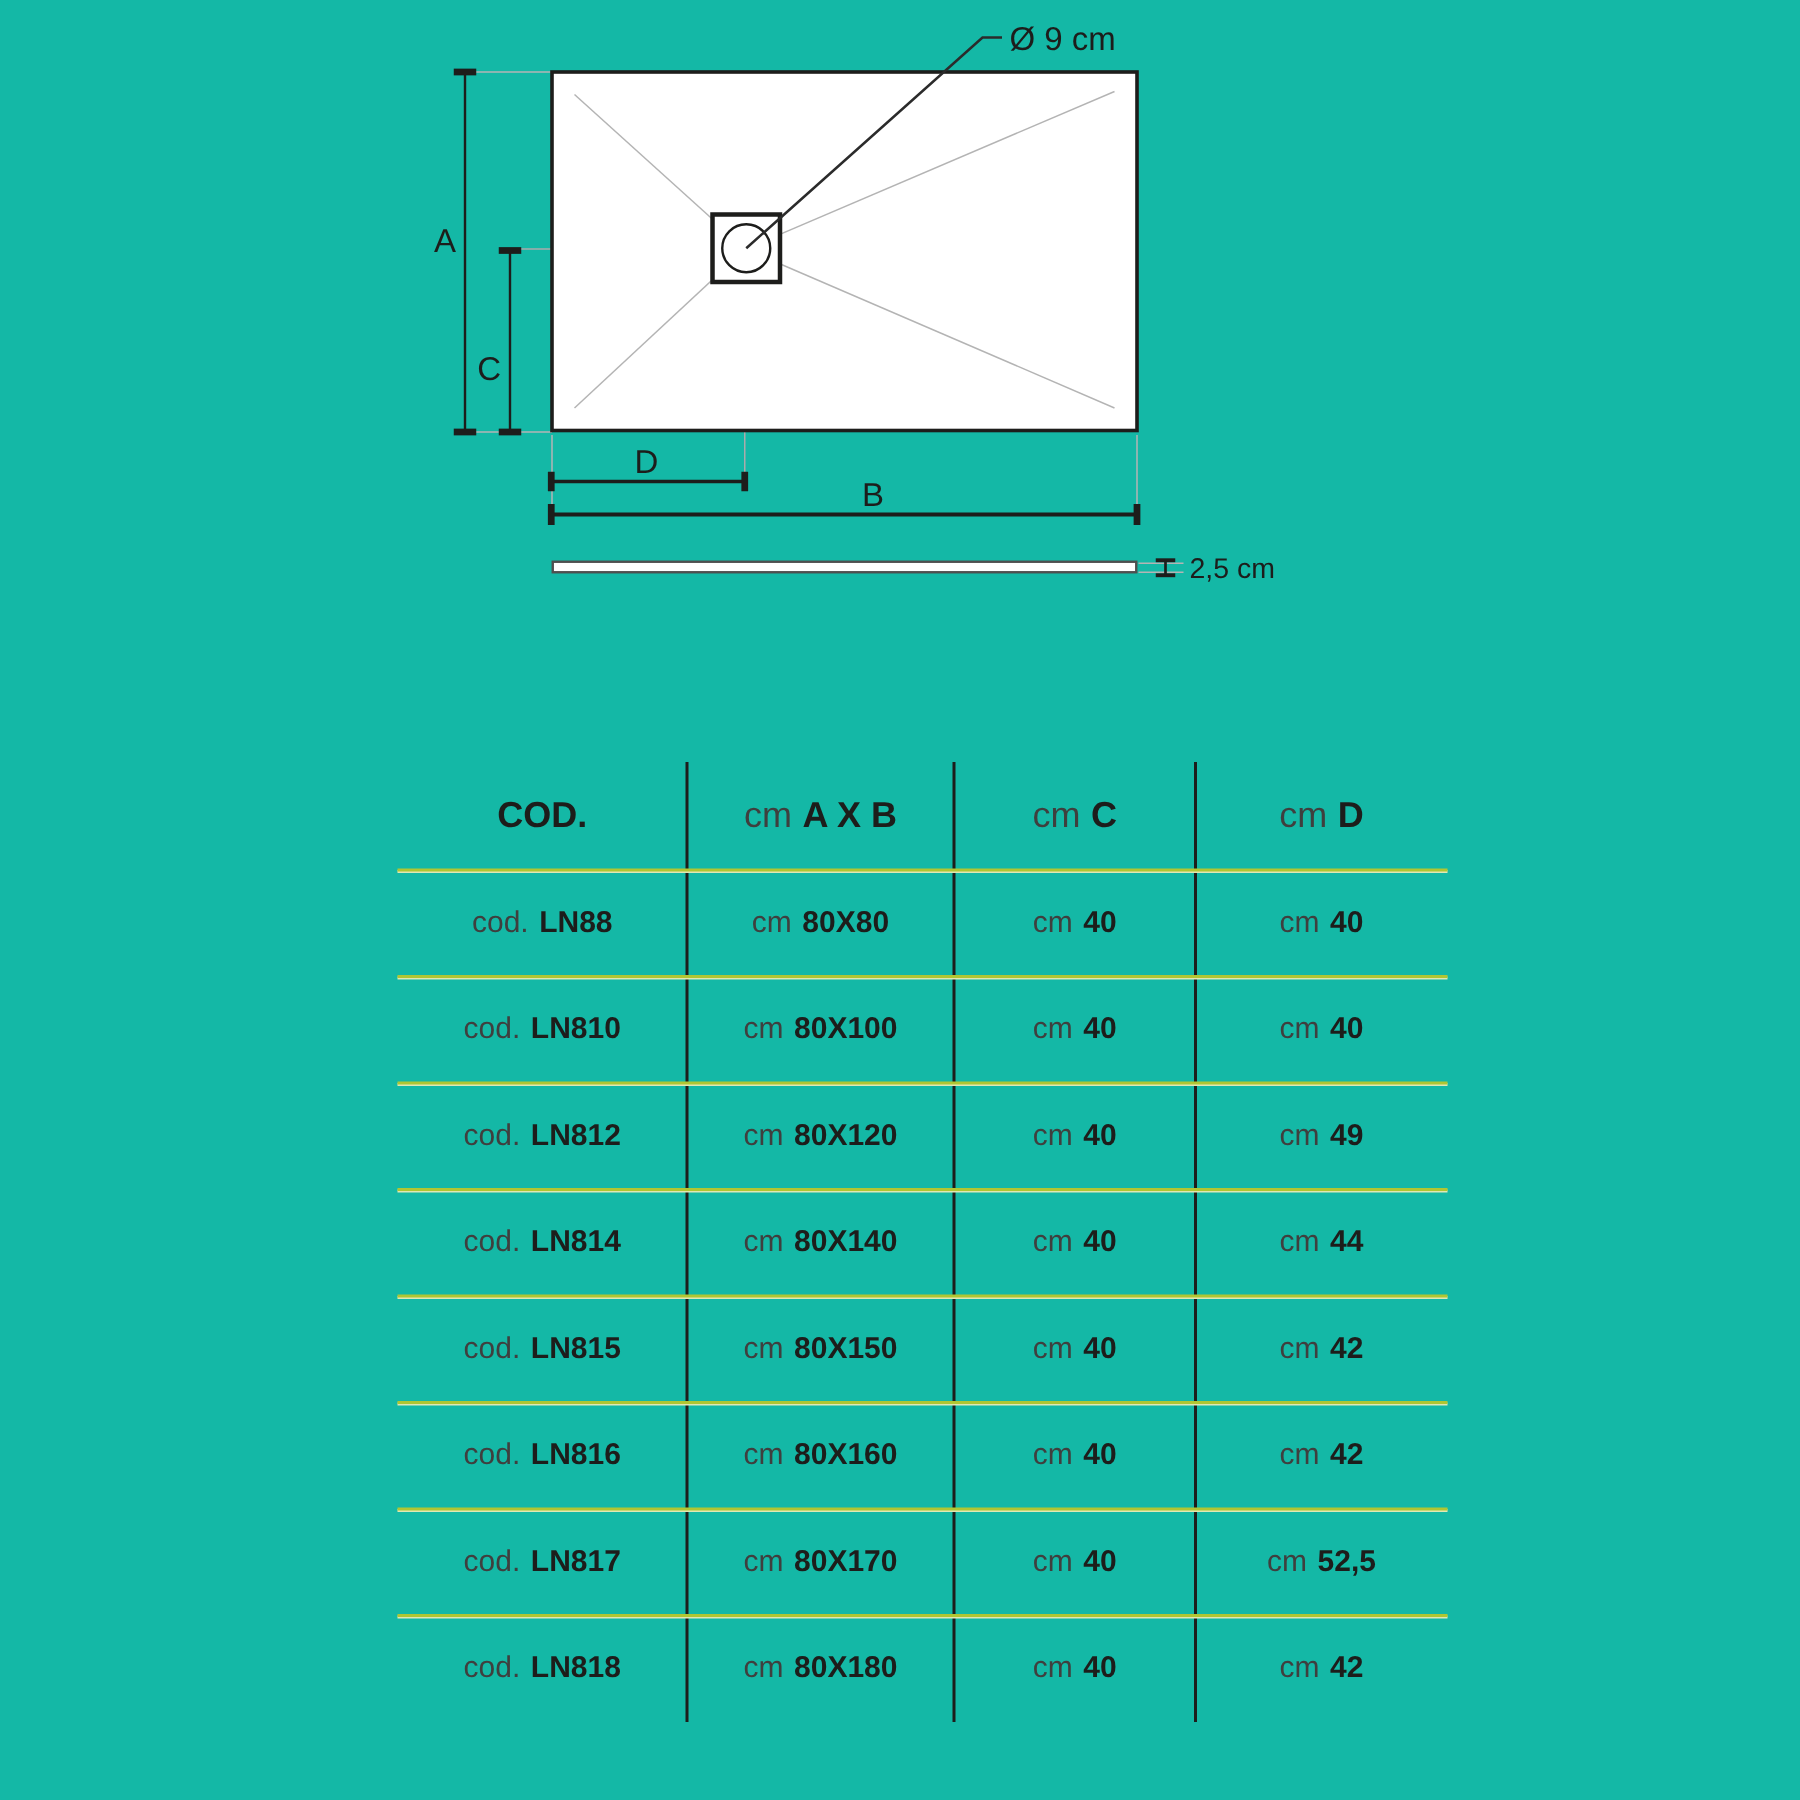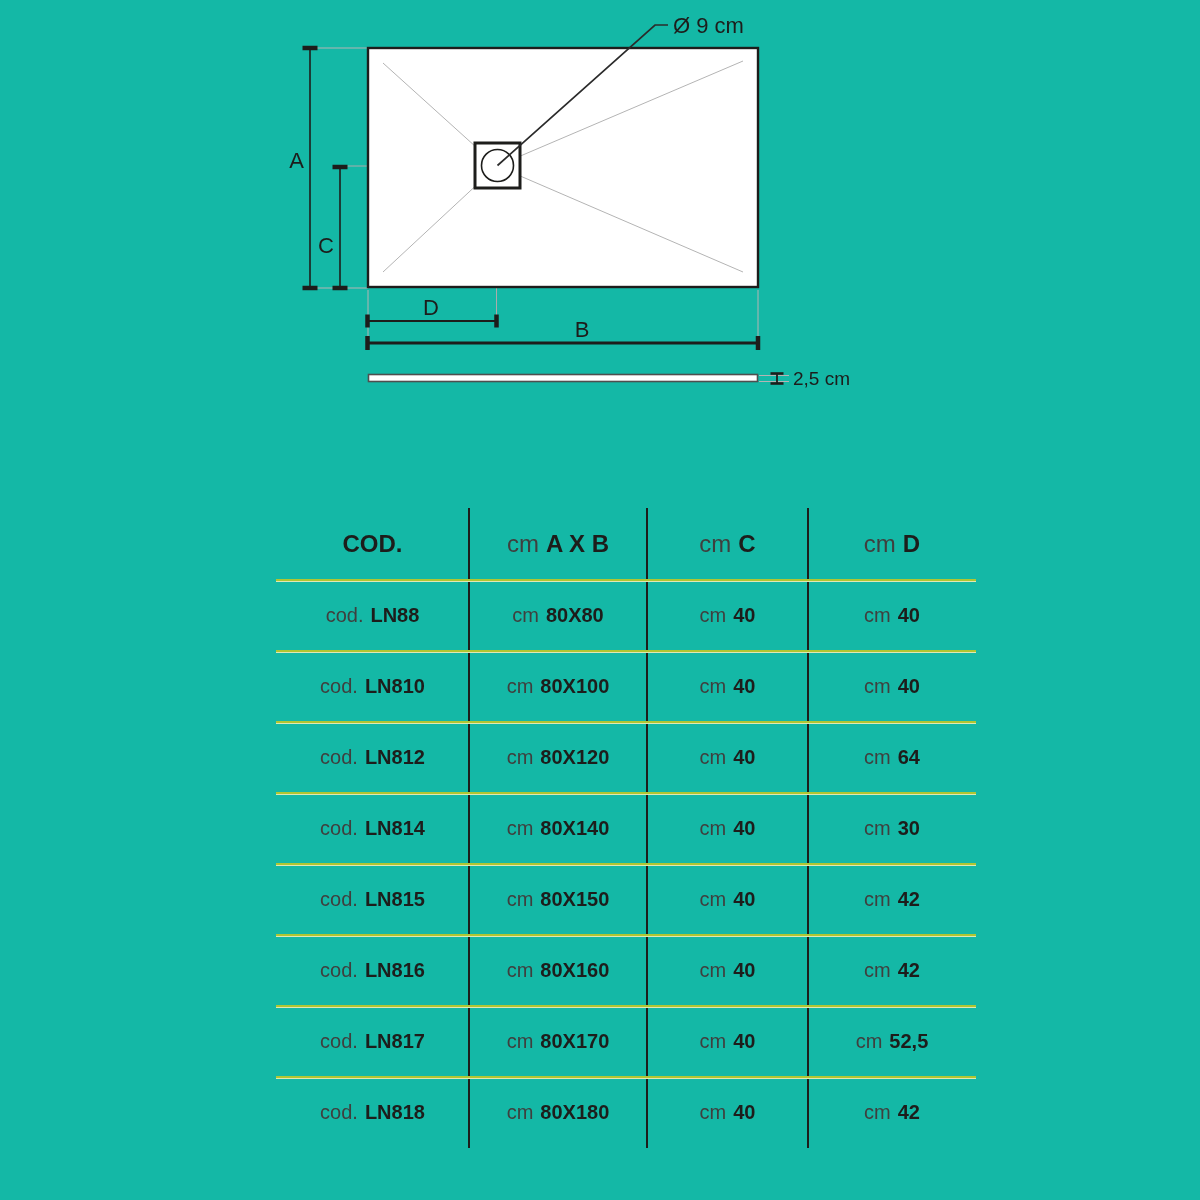--- a/index.html
+++ b/index.html
@@ -2,21 +2,21 @@
 <html><head>
 <meta charset="utf-8">
 <style>
   html,body{margin:0;padding:0;background:#fff;}
   .canvas{
     position:relative;width:1200px;height:1200px;background:#14b8a6;overflow:hidden;
     font-family:"Liberation Sans",sans-serif;color:#1d1d1b;padding-left:44px;
   }
   .diagram{position:absolute;left:0;top:0;}
   
-  .spec-table{position:absolute;left:276px;top:508px;width:700px;height:640px;}
+  .spec-table{position:absolute;left:265px;top:508px;width:700px;height:640px;}
   .col-line{position:absolute;top:0;bottom:0;width:2px;background:#1d1d1b;}
   .col-1{left:192px;}
   .col-2{left:370px;}
   .col-3{left:531px;}
   .sep{position:absolute;left:0;width:700px;height:2px;background:#b0c632;box-shadow:0 1px 0 #e0e8b4;}
   .trow{display:grid;grid-template-columns:193px 178px 161px 168px;height:71px;}
   .trow.thead{height:72px;}
   .cell{display:flex;align-items:center;justify-content:center;gap:7px;font-size:20px;color:#3f3f3e;white-space:nowrap;}
   .thead .cell{font-size:24px;}
   .val{font-weight:bold;color:#1d1d1b;}
@@ -150,40 +150,40 @@
       <div class="cell">
           <span class="pref">cm</span>
           <span class="val">80X120</span>
         </div>
       <div class="cell">
           <span class="pref">cm</span>
           <span class="val">40</span>
         </div>
       <div class="cell">
           <span class="pref">cm</span>
-          <span class="val">64</span>
+          <span class="val">49</span>
         </div>
     </div>
 
     <div class="trow">
       <div class="cell">
           <span class="pref">cod.</span>
           <span class="val">LN814</span>
         </div>
       <div class="cell">
           <span class="pref">cm</span>
           <span class="val">80X140</span>
         </div>
       <div class="cell">
           <span class="pref">cm</span>
           <span class="val">40</span>
         </div>
       <div class="cell">
           <span class="pref">cm</span>
-          <span class="val">30</span>
+          <span class="val">44</span>
         </div>
     </div>
 
     <div class="trow">
       <div class="cell">
           <span class="pref">cod.</span>
           <span class="val">LN815</span>
         </div>
       <div class="cell">
           <span class="pref">cm</span>

